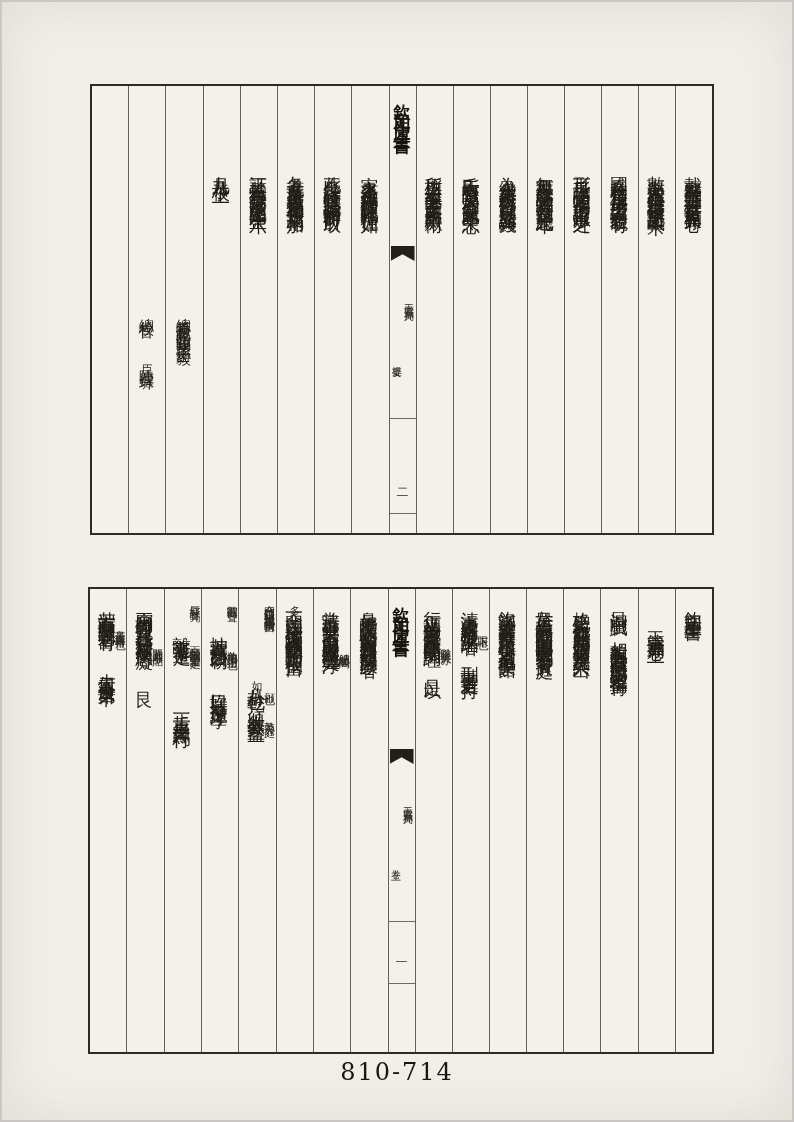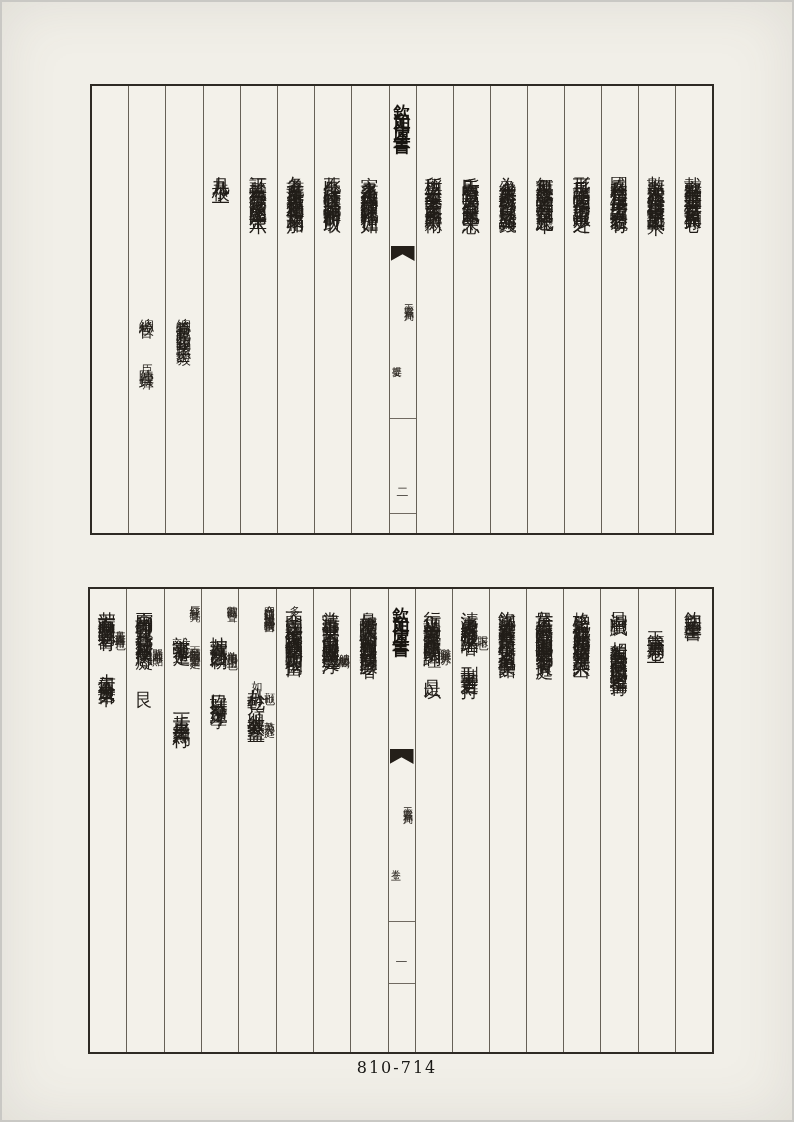--- a/index.html
+++ b/index.html
@@ -46,21 +46,21 @@
   .fold-book{position:absolute;top:30px;right:1px;writing-mode:vertical-rl;text-orientation:upright;
     font-size:10px;letter-spacing:2px;line-height:12px;color:#2a251f;}
   .fold-section{position:absolute;top:92px;left:1px;writing-mode:vertical-rl;text-orientation:upright;
     font-size:10px;letter-spacing:2px;line-height:12px;color:#2a251f;}
   .fold-pagenum{position:absolute;left:0;right:0;text-align:center;font-size:12px;color:#2a251f;
     border-bottom:1px solid rgba(55,48,38,.7);padding-bottom:12px;}
   .block-top .fold-pagenum{top:398px;}
   .block-bot .fold-pagenum{top:365px;}
   .page-label{
     position:absolute;left:0;right:0;top:1058px;text-align:center;
-    font-size:16px;letter-spacing:2px;color:#181714;
+    font-size:24px;letter-spacing:2px;color:#181714;
     font-family:"DejaVu Serif","Liberation Serif",serif;
   }
 </style>
 </head>
 <body>
 
 <div class="sheet">
 
   <section class="block block-top">
     <div class="cols">

